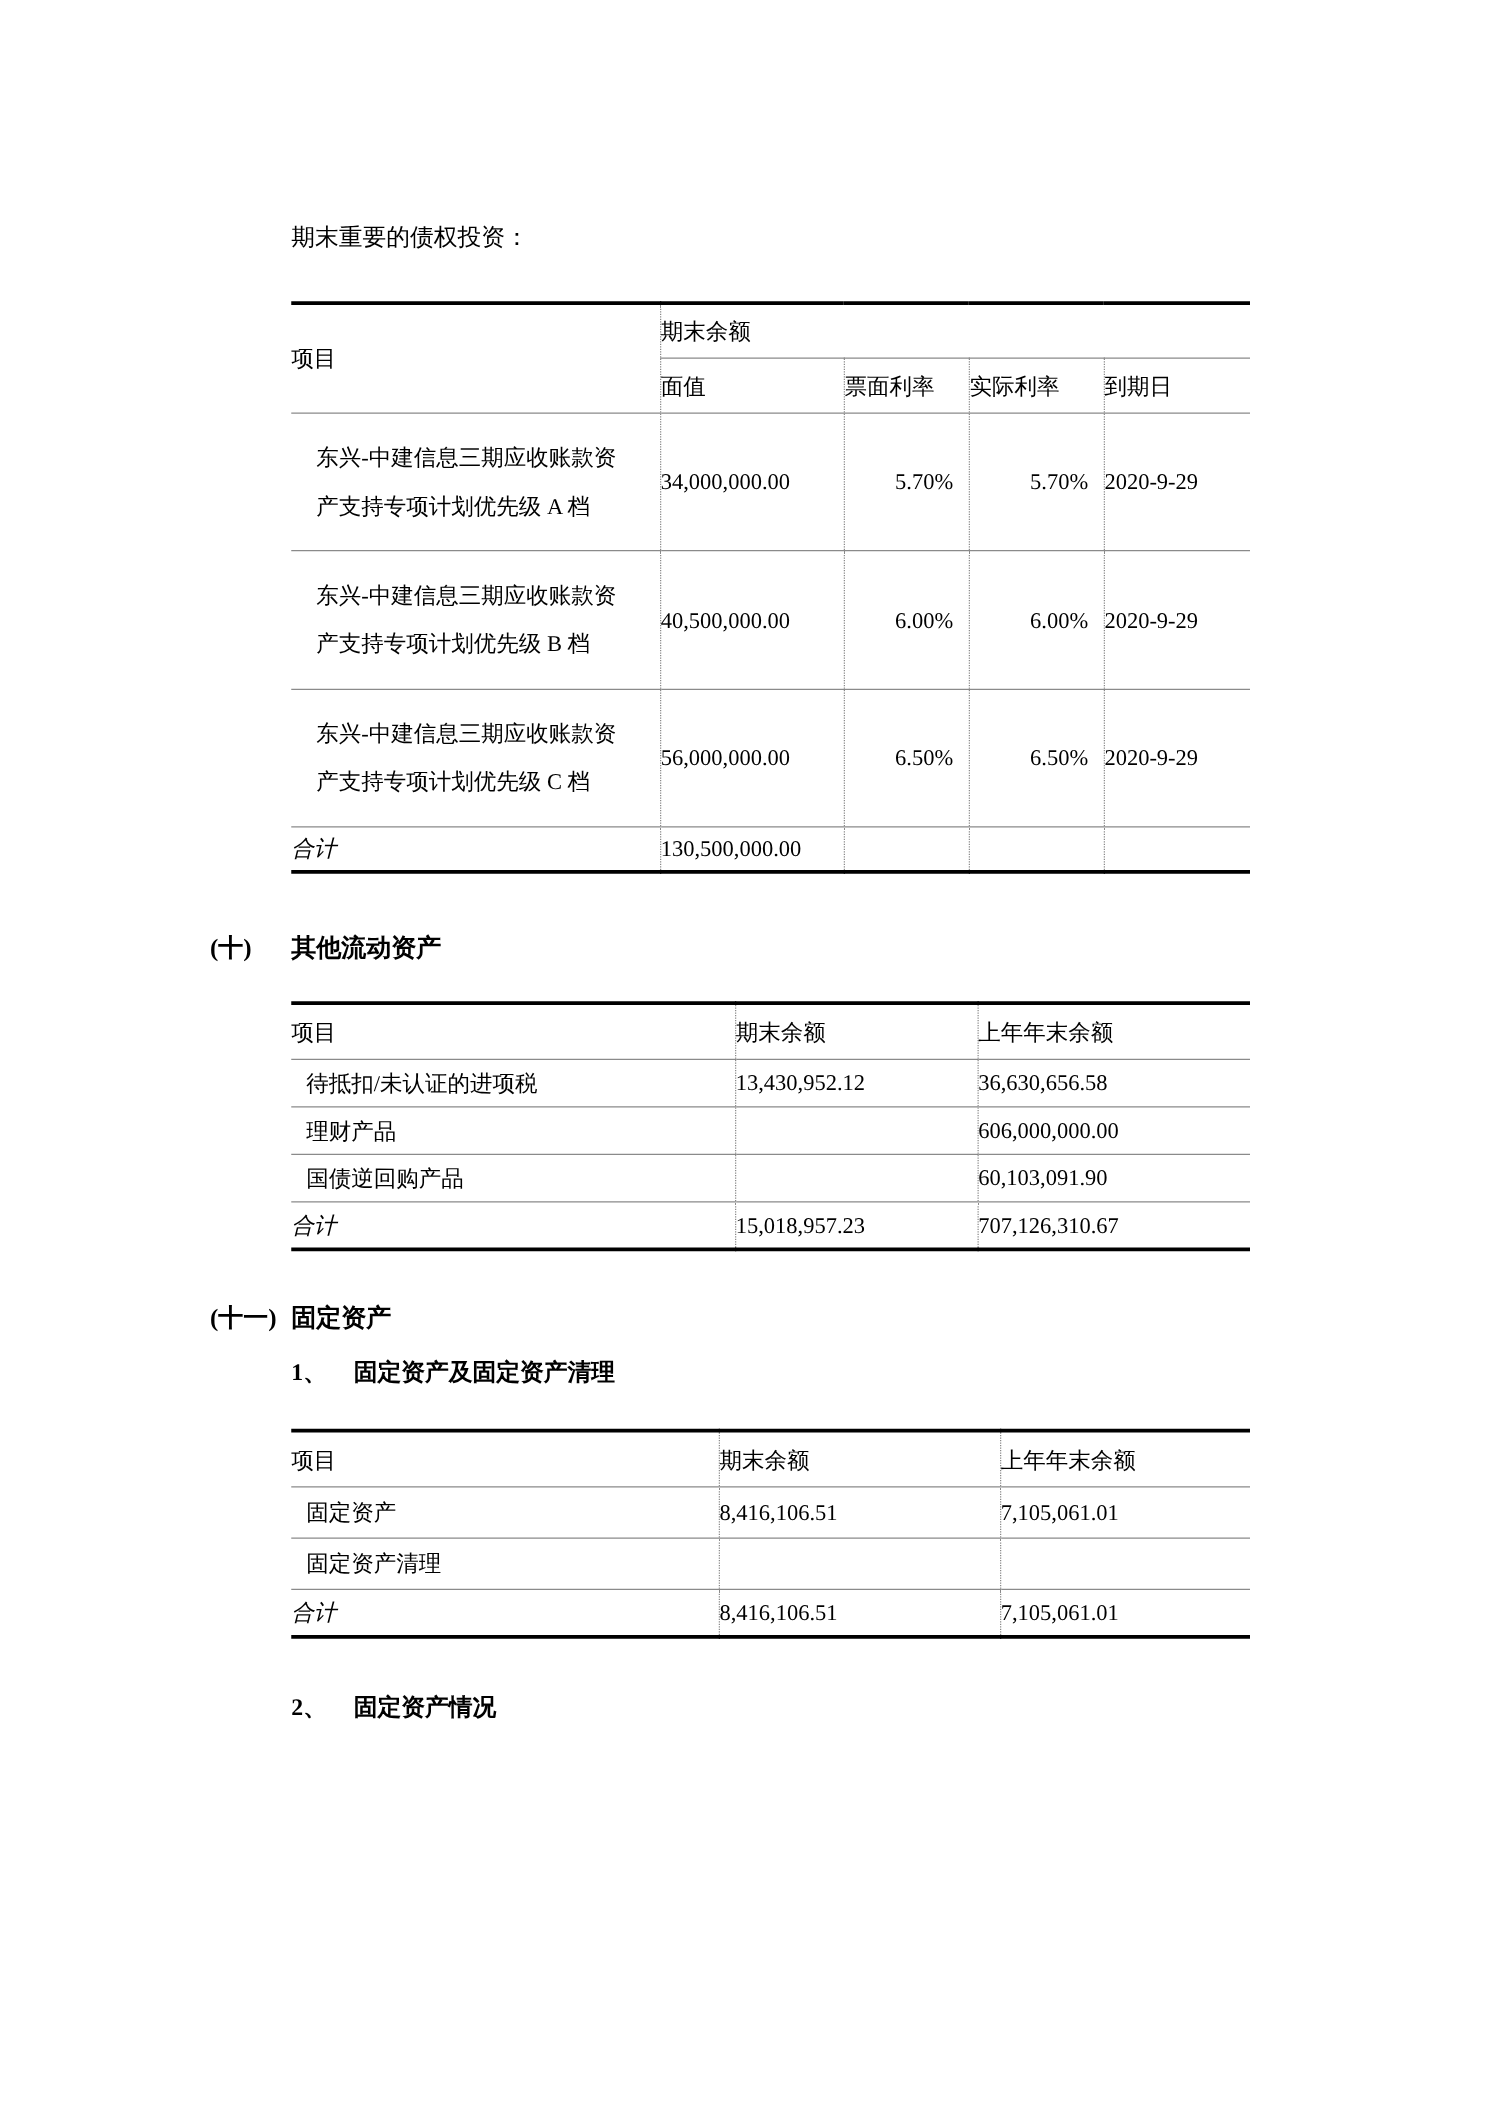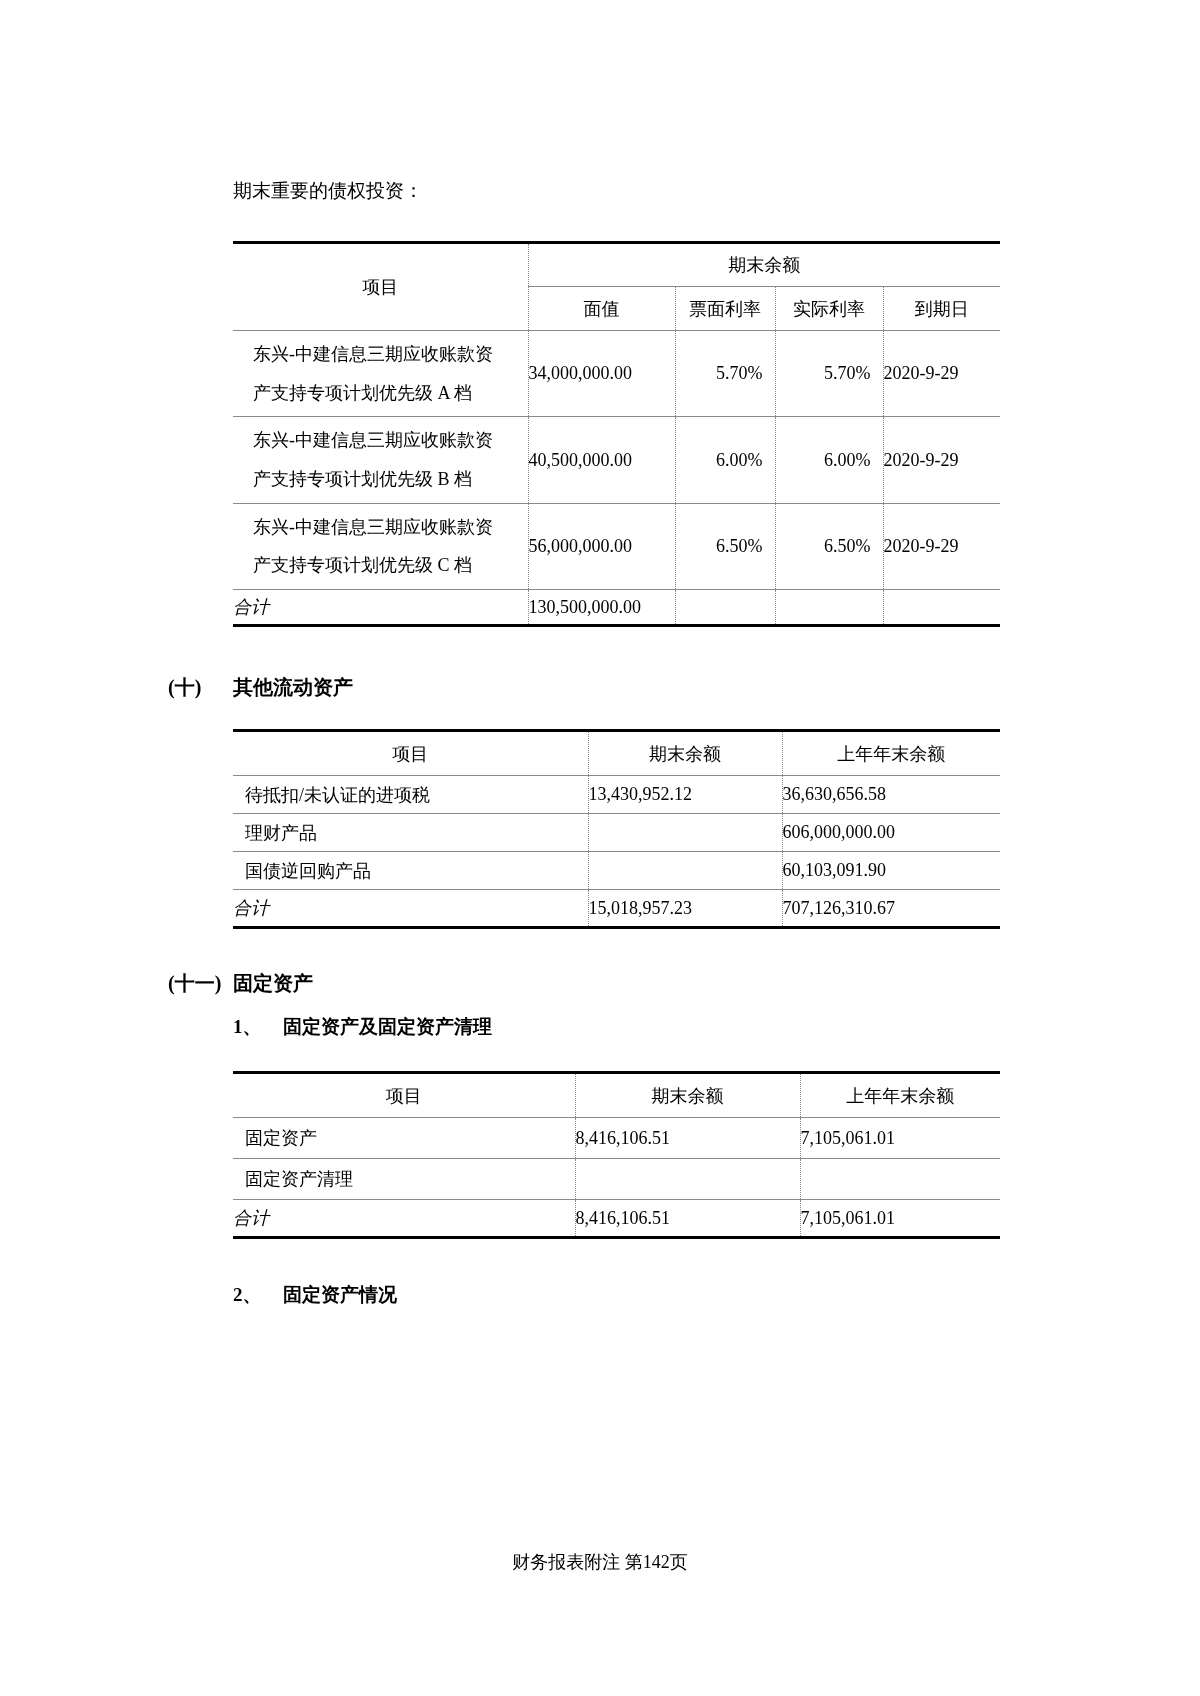--- a/index.html
+++ b/index.html
@@ -27,30 +27,30 @@
     border-collapse: collapse;
     table-layout: fixed;
     width: 767px;
     margin-left: 65px;
     border-top: 3px solid #000;
     border-bottom: 3px solid #000;
     font-size: 18px;
   }
   th {
     font-weight: normal;
-    text-align: center;
+    text-align: left;
     border-bottom: 1px solid #8a8a8a;
     padding: 0;
   }
   td {
     border-bottom: 1px solid #8a8a8a;
     padding: 0;
   }
   .vl { border-left: 1px dotted #8a8a8a; }
-  .cell-item { text-align: left; padding: 4px 20px; line-height: 2.15; }
+  .cell-item { text-align: left; padding: 16px 20px; line-height: 2.15; }
   .cell-num { text-align: left; padding-right: 10px; }
   .cell-rate { text-align: right; padding-right: 12px; }
   .cell-date { text-align: left; }
   .cell-total { text-align: left; font-style: italic; }
 
   .t1 { margin-top: 37px; }
   .t1 thead tr { height: 44px; }
   .t1 tbody tr.data-row { height: 76px; }
   .t1 tr.total-row { height: 36px; }
 
@@ -238,14 +238,13 @@
       </tbody>
     </table>
 
     <div class="sub-heading sub-2">
       <span class="sub-num">2、</span>
       <span class="sub-title">固定资产情况</span>
     </div>
 
   </div>
 
-  <div class="page-footer">财务报表附注  第142页</div>
 </div>
 
 </body></html>

